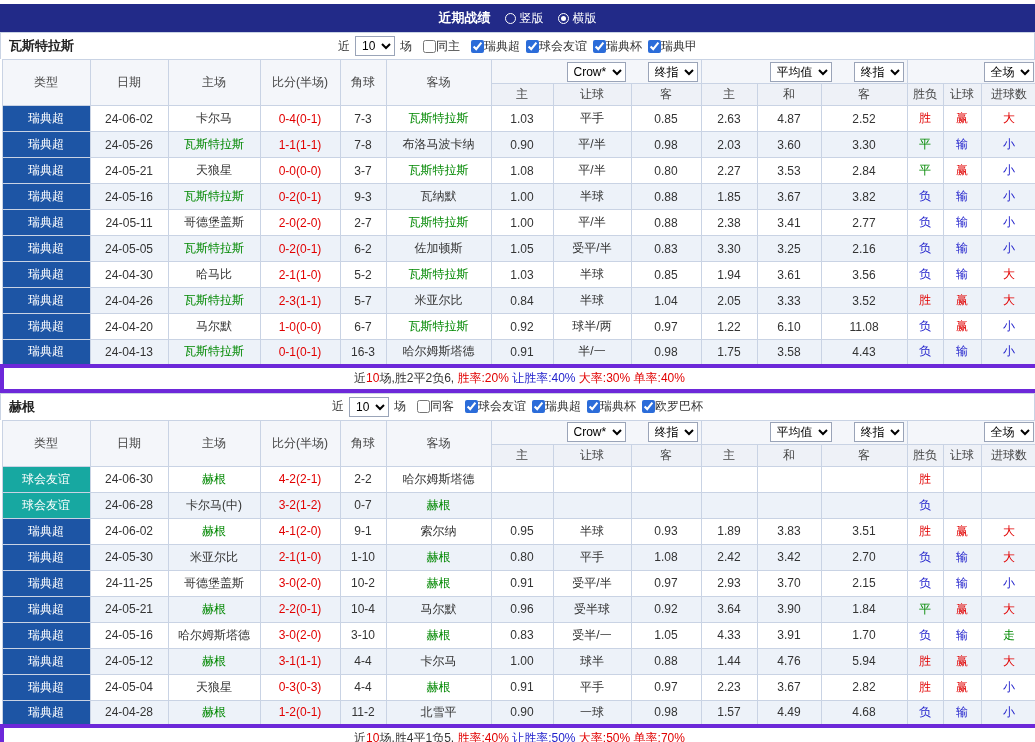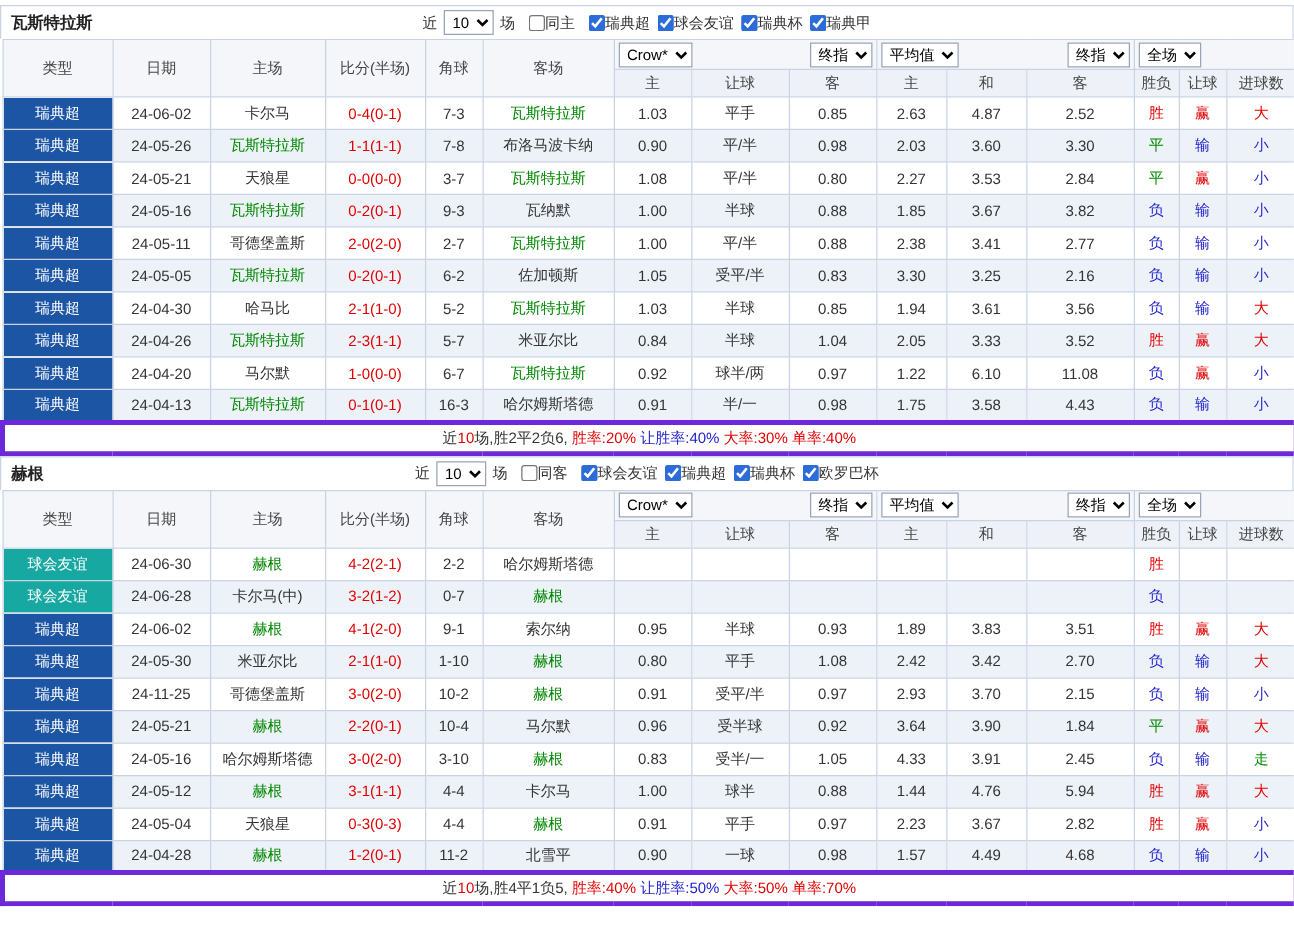--- a/index.html
+++ b/index.html
@@ -28,37 +28,48 @@
   select.sel{font-size:12px;height:20px;border:1px solid #9aa4b8;background:#fff;padding:0 2px;margin:0 2px}
 
   
   table.grid{width:1035px;border-collapse:collapse;table-layout:fixed;
              font-size:12px;text-align:center}
   .grid th,.grid td{border:1px solid #c9d3e4;padding:0 1px;height:26px;
                     overflow:hidden;white-space:nowrap}
   .grid thead th{background:#f4f6fa;font-weight:normal;color:#444}
   .grid thead tr.main th{height:24px}
   .grid thead tr.subs th{height:22px;background:#eef1f7}
-  .grp .wrap{display:flex;justify-content:space-between;align-items:center;gap:18px}
+  .grp .wrap{display:flex;justify-content:flex-end;align-items:center;gap:18px}
   tbody tr.alt td{background:#edf2f9}
   td.type{color:#fff}
   td.type.t-blue{background:#1d55a5;color:#fff}
   td.type.t-teal{background:#17a8a1;color:#fff}
   .hl{color:#008800}
   .score{color:#e10000}
   .c-red{color:#e10000}
   .c-green{color:#008800}
   .c-blue{color:#2222cc}
   tfoot td.summary{height:25px;background:#fff;font-size:12px;border:4px solid #6d28d9}
 </style>
 </head>
 <body>
 
 <div class="page">
 
+  <div class="titlebar">
+    <span class="title">近期战绩</span>
+    <label class="radio">
+      <span class="rdot"></span>
+      <span>竖版</span>
+    </label>
+    <label class="radio">
+      <span class="rdot checked"></span>
+      <span>横版</span>
+    </label>
+  </div>
 
   <div class="section">
     <div class="filter-bar">
       <span class="team-name">瓦斯特拉斯</span>
       <span class="controls">
         <span>近</span>
         <select class="sel">
           <option>10</option>
         </select>
         <span>场</span>
@@ -521,21 +532,21 @@
             <td>24-05-16</td>
             <td class="">哈尔姆斯塔德</td>
             <td class="score">3-0(2-0)</td>
             <td>3-10</td>
             <td class="hl">赫根</td>
             <td>0.83</td>
             <td>受半/一</td>
             <td>1.05</td>
             <td>4.33</td>
             <td>3.91</td>
-            <td>2.45</td>
+            <td>1.70</td>
             <td class="c-blue">负</td>
             <td class="c-blue">输</td>
             <td class="c-green">走</td>
           </tr>
           <tr class="alt">
             <td class="type t-blue">瑞典超</td>
             <td>24-05-12</td>
             <td class="hl">赫根</td>
             <td class="score">3-1(1-1)</td>
             <td>4-4</td>

